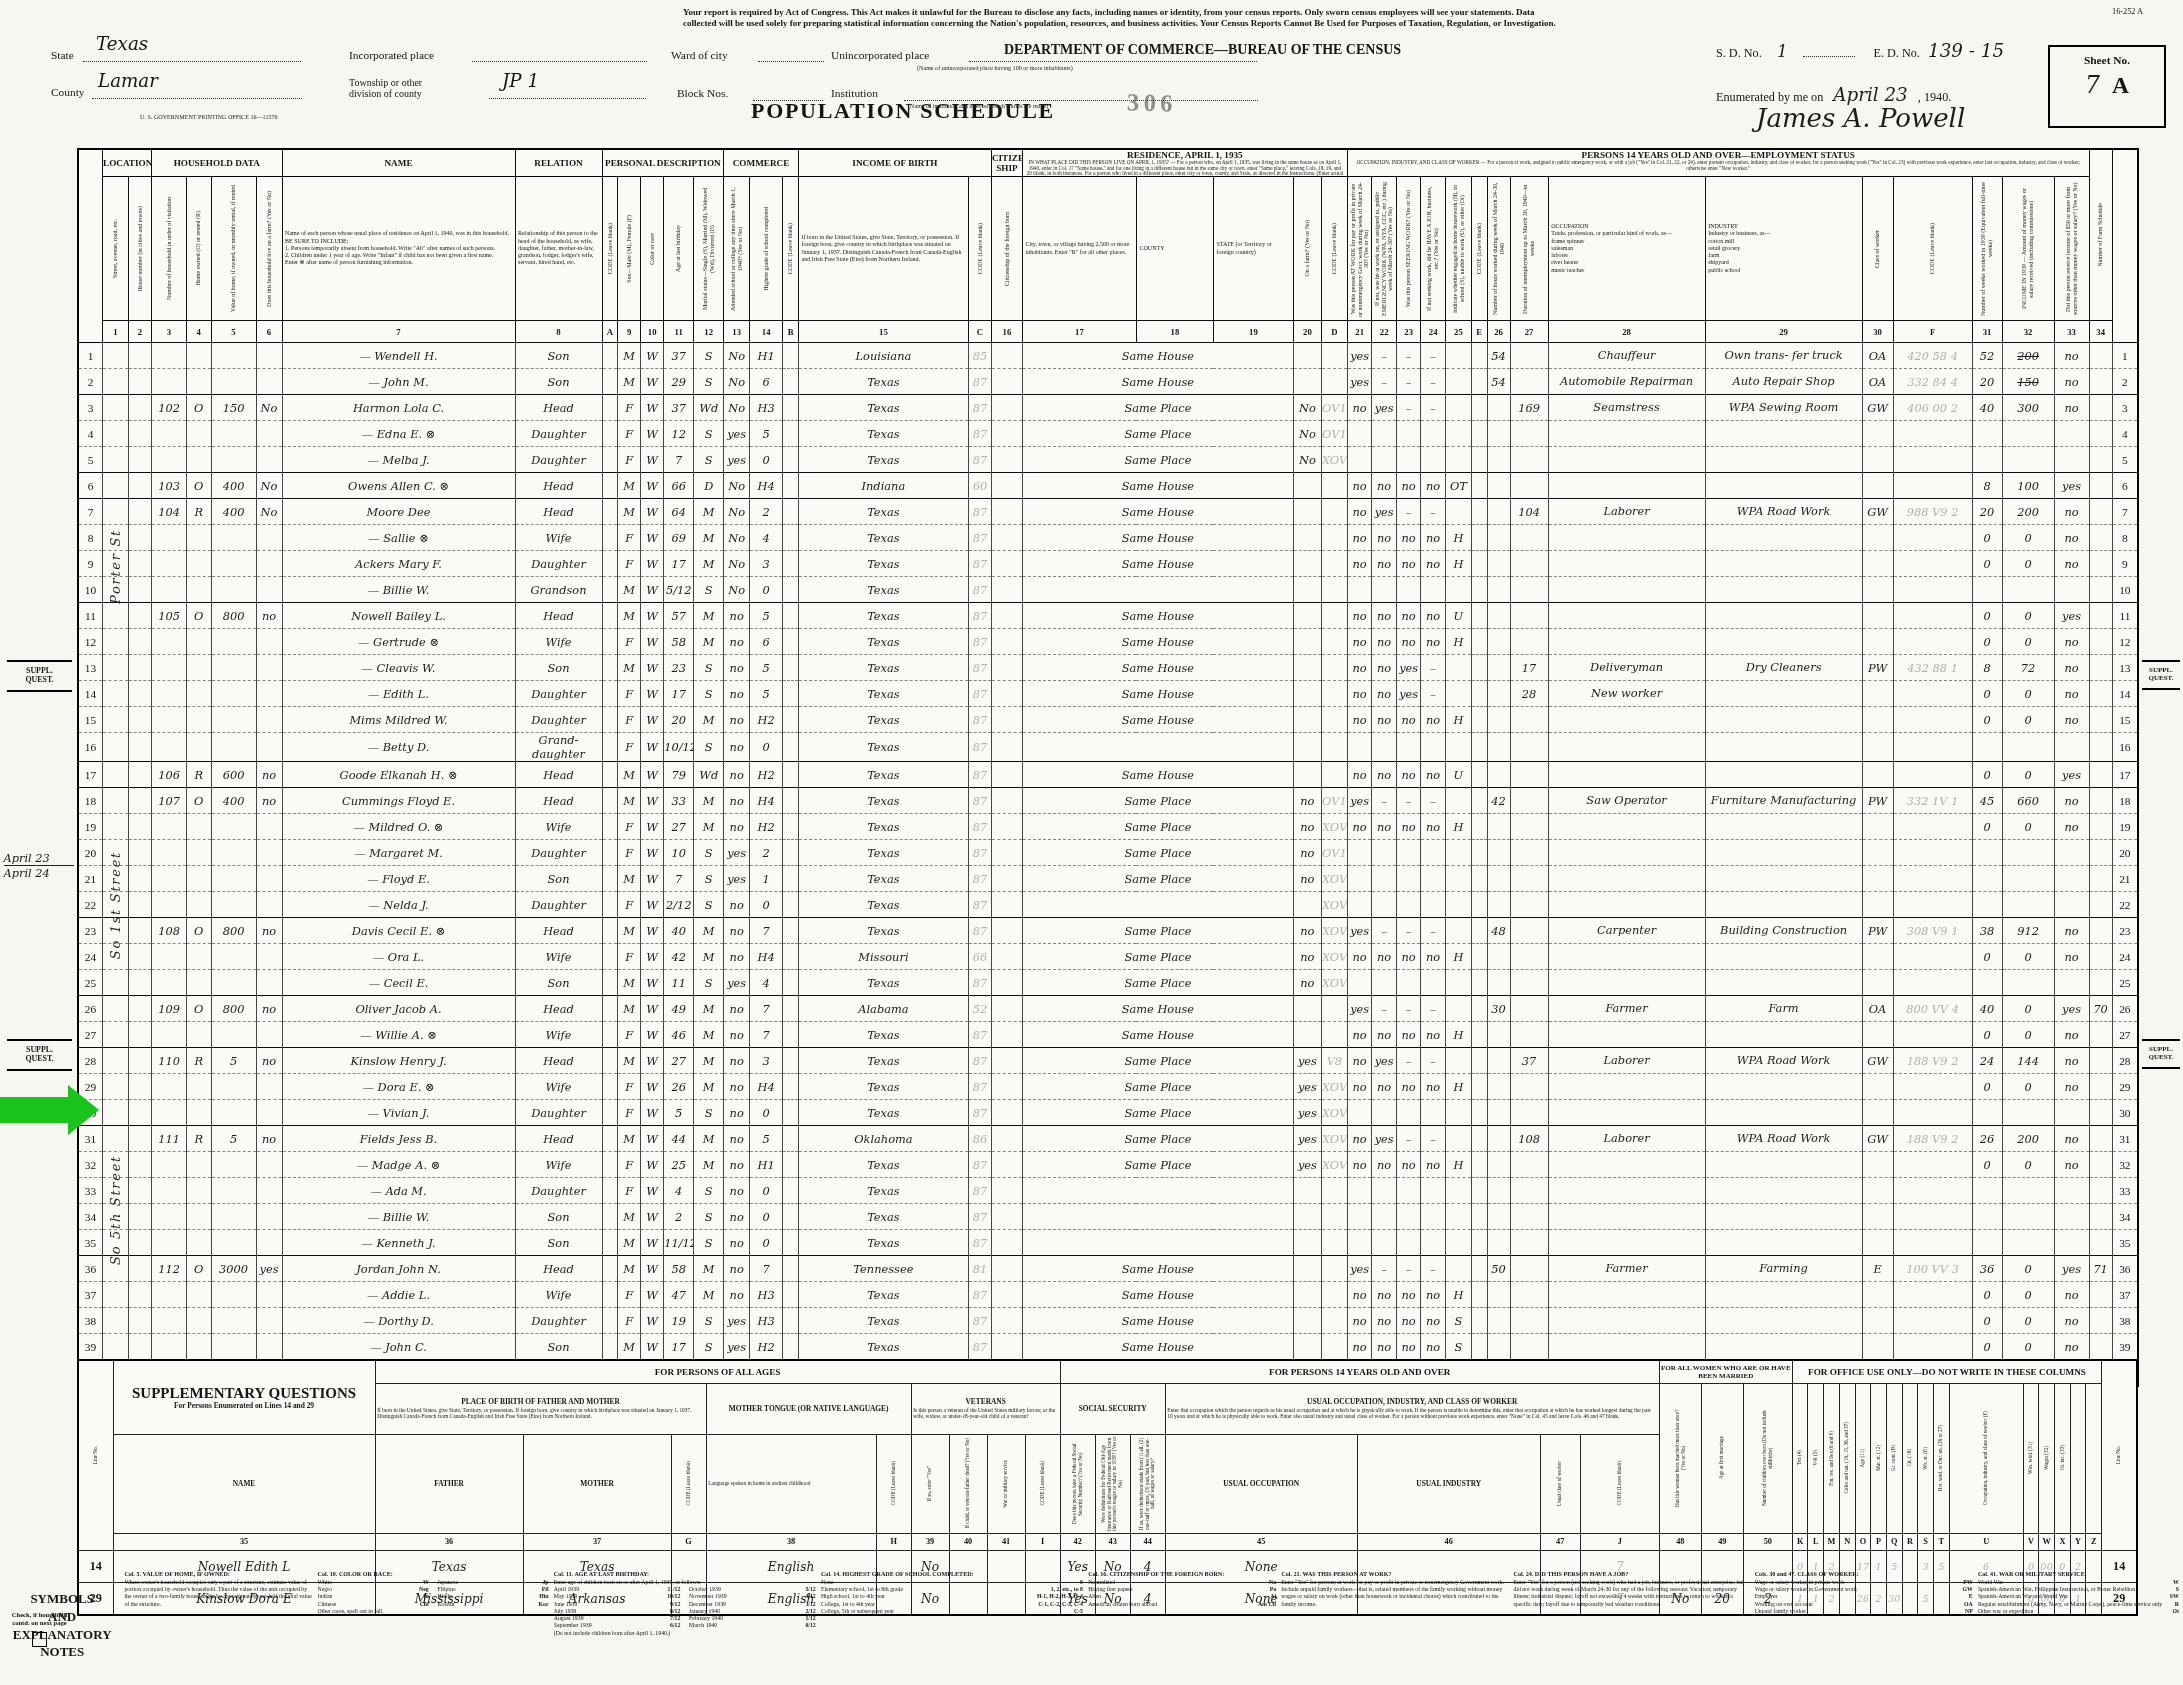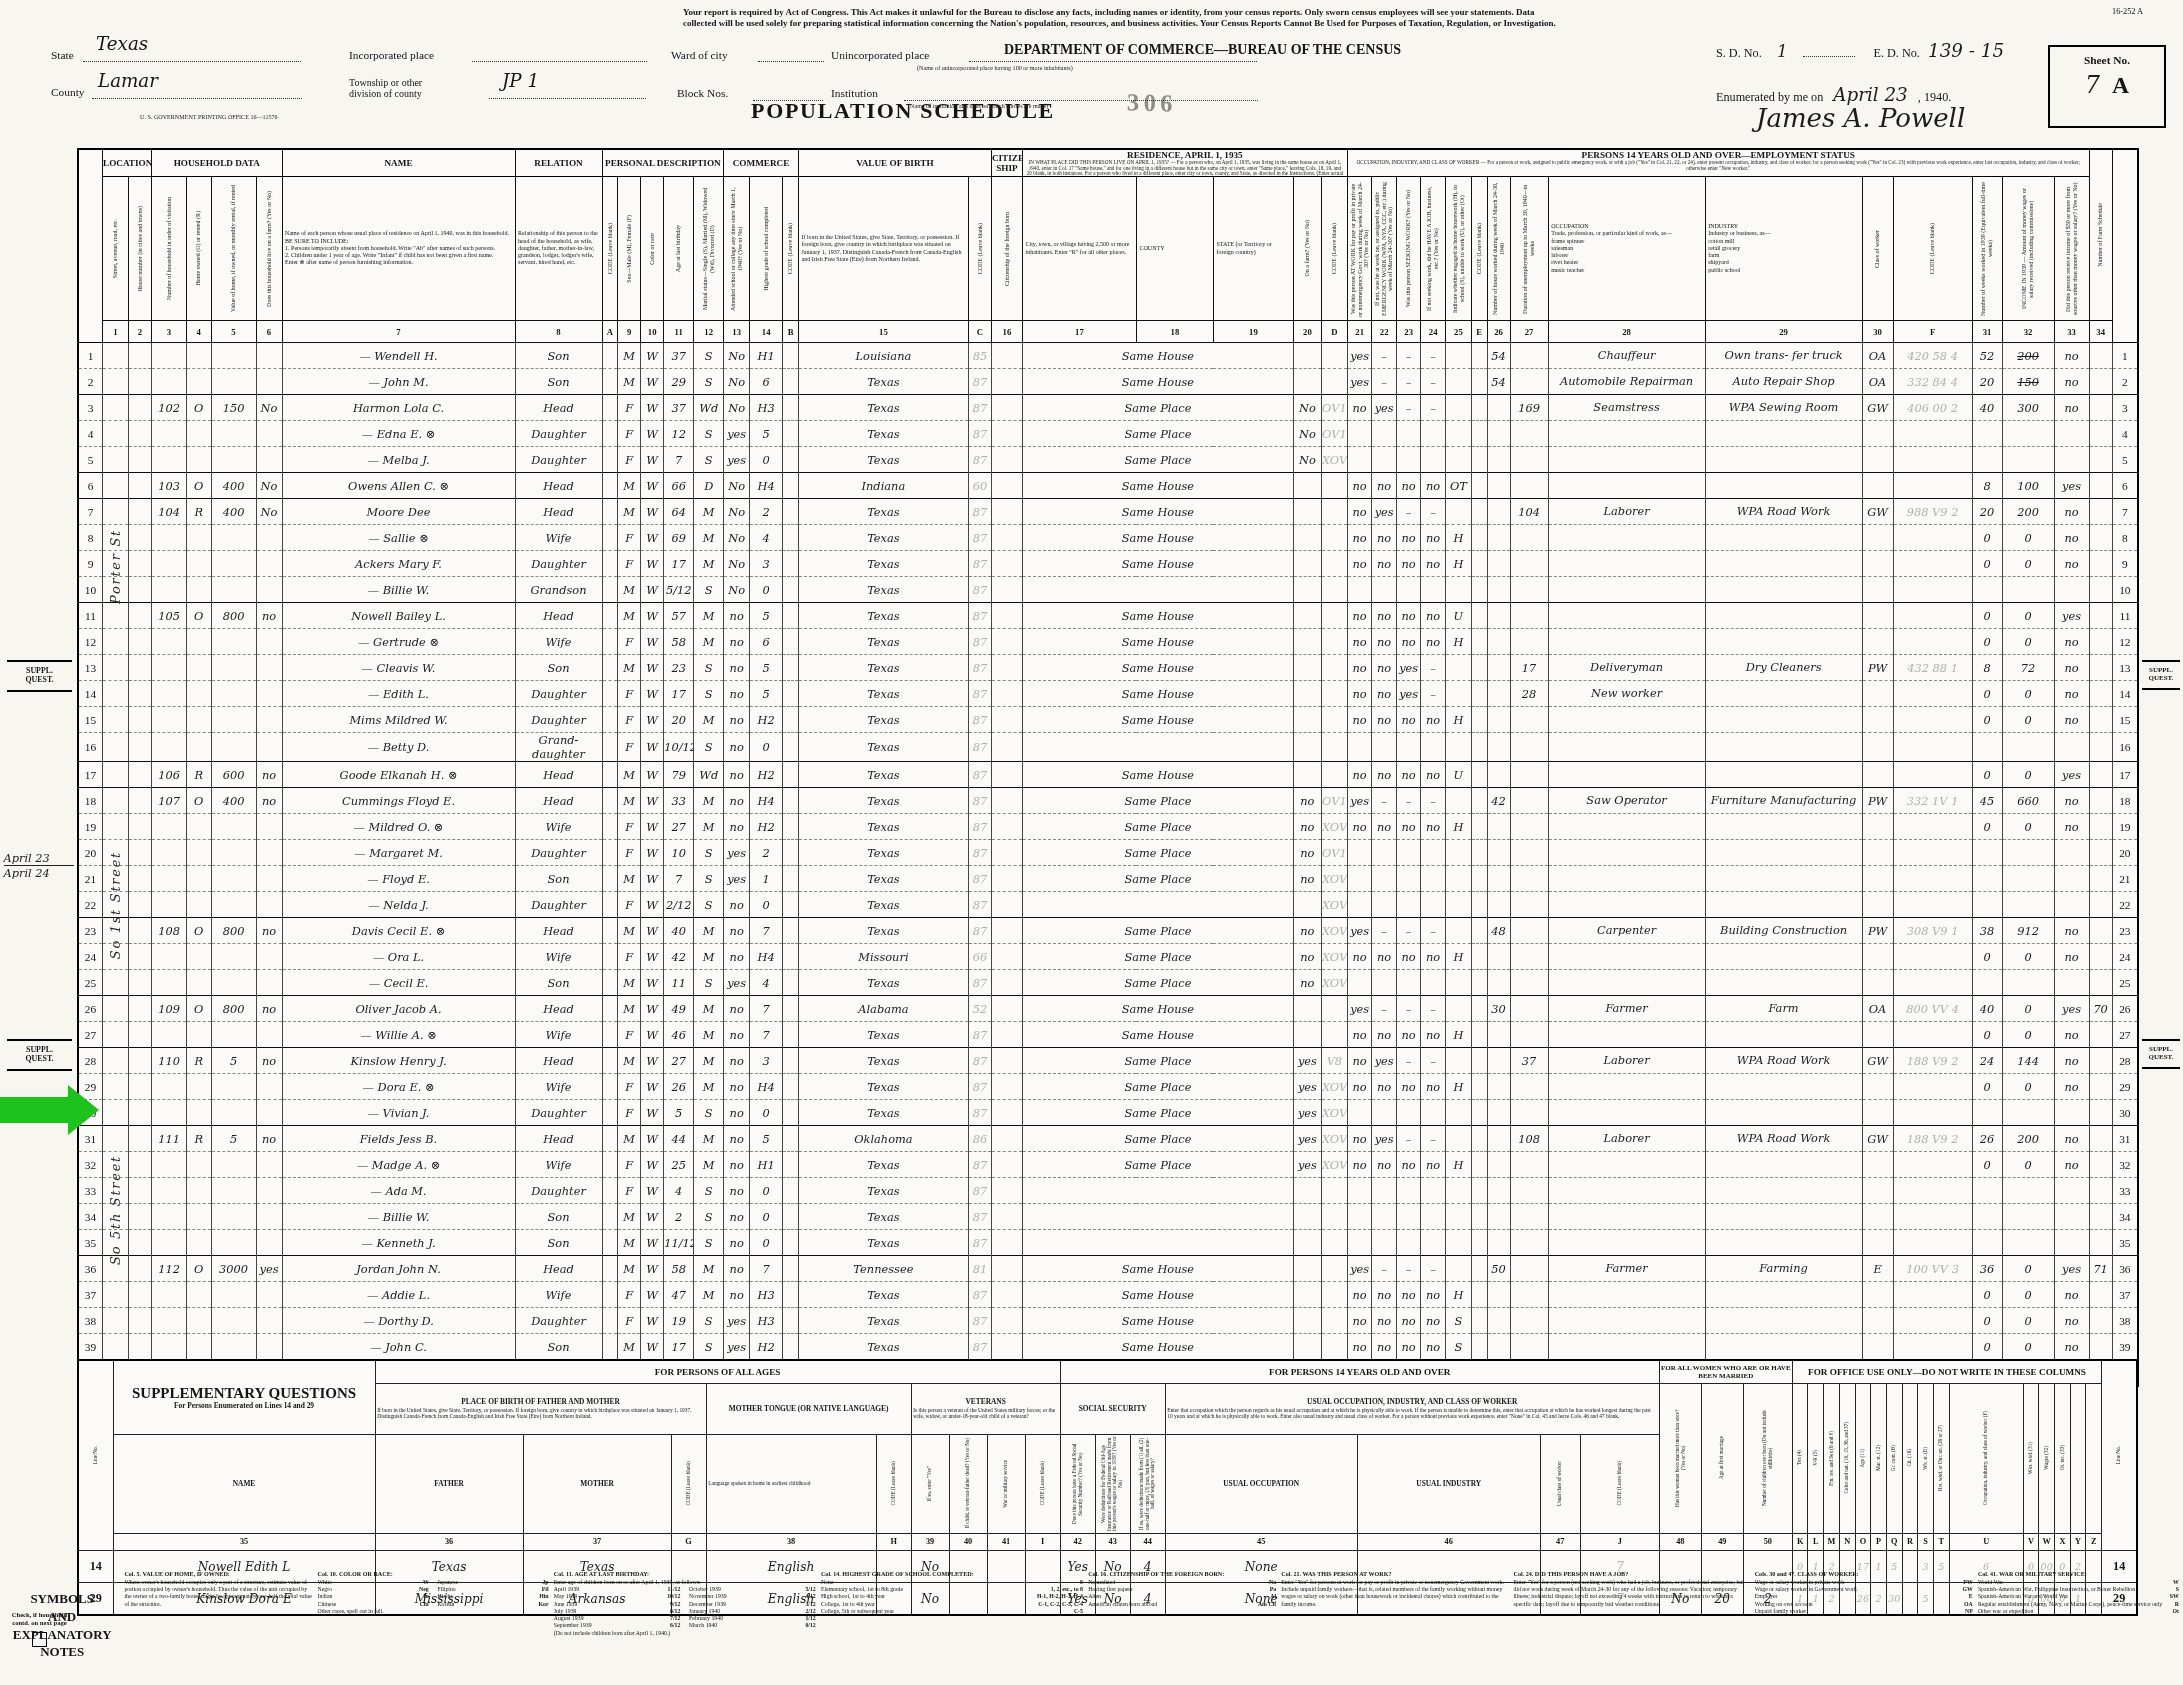--- a/index.html
+++ b/index.html
@@ -195,21 +195,21 @@
             <th colspan="1">
               <div style="white-space: pre-line;">RELATION</div>
             </th>
             <th colspan="5">
               <div style="white-space: pre-line;">PERSONAL DESCRIPTION</div>
             </th>
             <th colspan="3">
               <div style="white-space: pre-line;">COMMERCE</div>
             </th>
             <th colspan="2">
-              <div style="white-space: pre-line;">VALUE OF BIRTH</div>
+              <div style="white-space: pre-line;">INCOME OF BIRTH</div>
             </th>
             <th colspan="1">
               <div style="white-space: pre-line;">CITIZEN-
 SHIP</div>
             </th>
             <th colspan="5" style="vertical-align: top;">
               <div style="white-space: pre-line;">RESIDENCE, APRIL 1, 1935</div>
               <div class="note7" style="font-weight: normal; font-size: 5.2px; line-height: 1.1; padding: 0px 3.5px; max-height: 15.7px; overflow: hidden;">IN WHAT PLACE DID THIS PERSON LIVE ON APRIL 1, 1935? — For a person who, on April 1, 1935, was living in the same house as on April 1, 1940, enter in Col. 17 "Same house," and for one living in a different house but in the same city or town, enter "Same place," leaving Cols. 18, 19, and 20 blank, in both instances. For a person who lived in a different place, enter city or town, county, and State, as directed in the Instructions. (Enter actual place of residence, which may differ from mail address.)</div>
             </th>
             <th colspan="15" style="vertical-align: top;">

